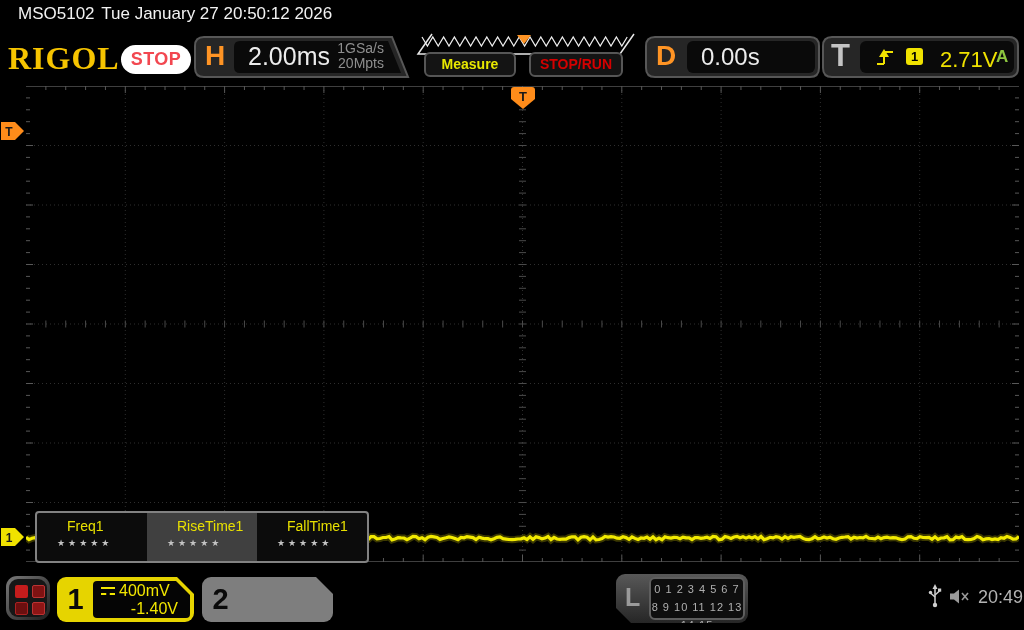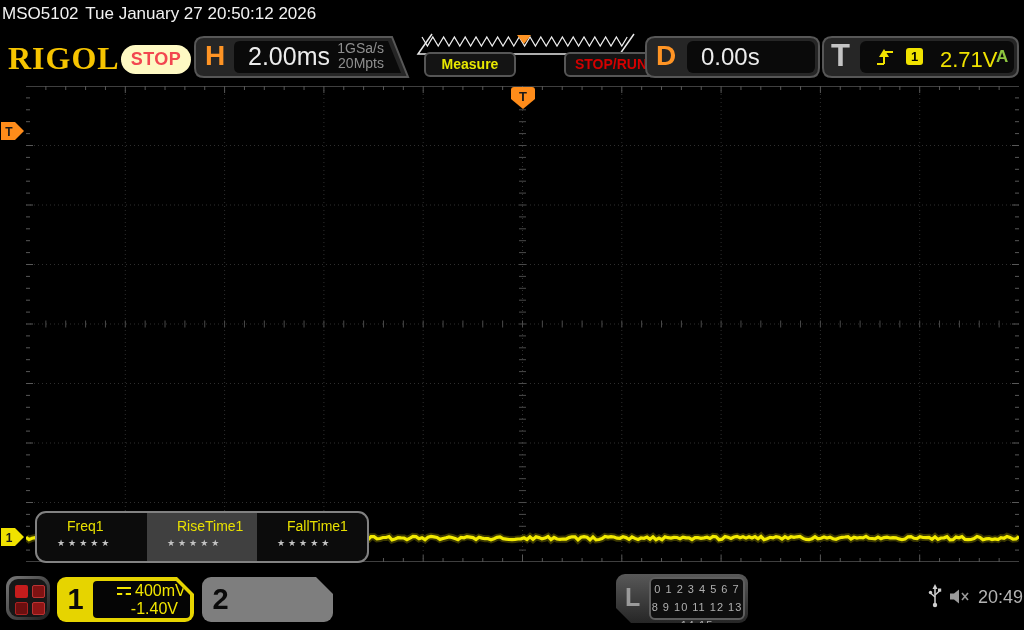--- a/index.html
+++ b/index.html
@@ -2,60 +2,60 @@
 <html><head>
 <meta charset="utf-8">
 <style>
   html,body{margin:0;padding:0;background:#000;}
   #stage{position:relative;width:1024px;height:630px;background:#000;overflow:hidden;
          font-family:"Liberation Sans",sans-serif;-webkit-font-smoothing:antialiased;}
   .abs{position:absolute;}
 
   
   #topbar{left:0;top:0;width:1024px;height:30px;color:#f2f2f2;font-size:17px;line-height:28px;}
-  #topbar .model{margin-left:2px;}
+  #topbar .model{margin-left:18px;}
   #topbar .dt{margin-left:2px;}
 
   
   #brand{left:8px;top:40px;font-family:"Liberation Serif",serif;font-weight:700;
          font-size:32px;color:#f6c400;letter-spacing:1px;}
-  #stopbadge{left:121px;top:45px;width:70px;height:29px;background:#fef9c3;border-radius:15px;
+  #stopbadge{left:121px;top:45px;width:70px;height:29px;background:#ffffff;border-radius:15px;
              color:#f24750;font-weight:700;font-size:18px;text-align:center;line-height:29px;letter-spacing:.5px;}
   .hdr-letter{font-weight:700;font-size:28px;color:#ff9424;}
   .blocksvg{position:absolute;left:0;top:0;}
   #hblock{left:194px;top:36px;width:226px;height:42px;}
   #hblock .hdr-letter{position:absolute;left:11px;top:4px;}
   #tbvalue{position:absolute;left:54px;top:6px;font-size:25px;color:#ececec;}
   #srate{position:absolute;right:36px;top:5px;text-align:right;color:#8f8f8f;font-size:14px;line-height:15px;}
   #dblock{left:645px;top:36px;width:176px;height:42px;}
   #dblock .hdr-letter{position:absolute;left:11px;top:4px;}
   #dvalue{position:absolute;left:56px;top:7px;font-size:24px;color:#ececec;}
   #tblock{left:822px;top:36px;width:198px;height:42px;}
   #tletter{position:absolute;left:9px;top:2px;font-weight:700;font-size:31px;color:#c4c4c4;}
   #trig-src{position:absolute;left:84px;top:12px;width:17px;height:17px;background:#f0e200;border-radius:3px;
             color:#000;font-weight:700;font-size:13px;text-align:center;line-height:17px;}
   #trig-level{position:absolute;left:118px;top:11px;color:#f0e200;font-size:22px;}
   #trig-mode{position:absolute;left:174px;top:11px;color:#8dc63f;font-size:17px;font-weight:700;}
   .hdr-btn{position:absolute;height:21px;background:#141414;border:2px solid #565656;border-radius:6px;
            font-weight:700;font-size:14px;text-align:center;line-height:21px;}
   #btn-measure{left:424px;top:52px;width:88px;color:#e8e800;}
-  #btn-stoprun{left:529px;top:52px;width:90px;color:#d40000;margin-left:35px;}
+  #btn-stoprun{left:529px;top:52px;width:90px;color:#d40000;}
   #wavepos{left:408px;top:31px;width:232px;height:26px;}
 
   
   #gratwrap{left:26px;top:86px;width:993px;height:476px;}
   #trigpos{left:509px;top:86px;width:28px;height:24px;}
   .sidetag{width:26px;height:20px;}
   #triglvl{left:0;top:121px;}
   #ch1mark{left:0;top:527px;}
   svg text{font-family:"Liberation Sans",sans-serif;}
 
   
   #measpanel{left:35px;top:511px;width:330px;height:48px;background:#0c0c0c;border:2px solid #828282;
-             border-radius:11px;display:flex;overflow:hidden;}
+             border-radius:4px;display:flex;overflow:hidden;}
   .meas-cell{width:33.33%;padding-top:5px;box-sizing:border-box;}
   .meas-cell.mid{background:#404040;}
   .meas-label{color:#e8e000;font-size:14px;padding-left:30px;}
   .meas-value{color:#c4c4c4;font-size:9px;letter-spacing:3px;padding-left:20px;margin-top:4px;}
 
   
   #gridicon{left:6px;top:576px;width:44px;height:44px;border-radius:11px;
             background:linear-gradient(135deg,#7a7a7a,#1c1c1c);}
   #gridicon .inner{position:absolute;left:3px;top:3px;right:3px;bottom:3px;background:#161616;border-radius:9px;}
   #gridicon .sq{position:absolute;width:13px;height:13px;border-radius:2px;}
@@ -63,21 +63,21 @@
             clip-path:polygon(0 0, calc(100% - 17px) 0, 100% 17px, 100% 100%, 0 100%);}
   .ch-num{position:absolute;left:0;width:37px;height:100%;text-align:center;
           font-weight:700;font-size:29px;line-height:45px;color:#0a0a0a;}
   .ch-inset{position:absolute;left:36px;top:4px;right:4px;bottom:4px;background:#050505;border-radius:4px;
             clip-path:polygon(0 0, calc(100% - 14px) 0, 100% 14px, 100% 100%, 0 100%);
             font-size:16px;line-height:18px;padding-top:1px;box-sizing:border-box;}
   #ch1{left:57px;top:577px;width:137px;background:#e6d400;}
   #ch1 .ch-inset{color:#f2e600;}
   #ch2{left:202px;top:577px;width:131px;background:#7e7e7e;}
   #ch2 .ch-inset{color:#dcdcdc;}
-  .ch-row1{padding-left:24px;}
+  .ch-row1{padding-left:8px;}
   .ch-row2{text-align:right;padding-right:12px;padding-left:17px;}
   .coupling{display:inline-block;width:14px;height:8px;border-top:2px solid currentColor;
             border-bottom:2px dashed currentColor;vertical-align:1px;margin-right:4px;box-sizing:border-box;}
   #lblock{left:616px;top:574px;width:132px;height:49px;border-radius:9px;
           background:linear-gradient(180deg,#585858,#262626);
           clip-path:polygon(0 0,100% 0,100% 100%,15px 100%,0 calc(100% - 15px));}
   #lblock .l-letter{position:absolute;left:9px;top:9px;font-weight:700;font-size:25px;color:#9a9a9a;}
   #lblock .l-digits{position:absolute;left:33px;top:3px;right:3px;bottom:3px;background:#0e0e0e;
                     border:2px solid #5e5e5e;border-radius:6px;color:#b0b0b0;font-size:11px;
                     text-align:center;line-height:18px;letter-spacing:1px;padding-top:1px;box-sizing:border-box;}

